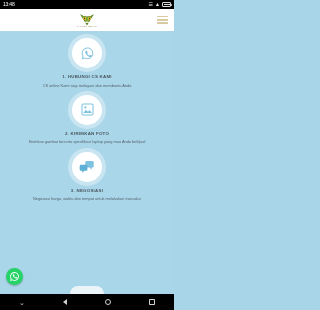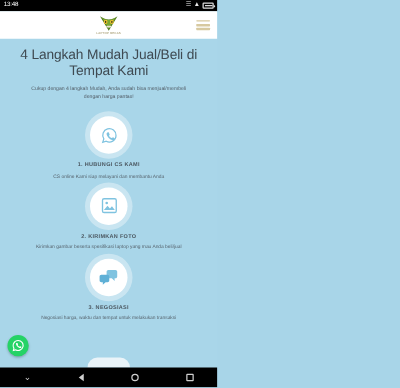--- a/index.html
+++ b/index.html
@@ -123,24 +123,20 @@
       </div>
       <div class="logo-text">LAPTOP BEKAS</div>
     </div>
     <div class="hamburger">
       <span></span>
         <span></span>
         <span></span>
     </div>
   </div>
 
-  <div class="hero">
-    <h1>4 Langkah Mudah Jual/Beli di Tempat Kami</h1>
-    <p>Cukup dengan 4 langkah Mudah, Anda sudah bisa menjual/membeli dengan harga pantas!</p>
-  </div>
 
   <div class="steps">
 
     <div class="step">
       <div class="circle">
         <svg width="15" height="15" viewBox="0 0 24 24" aria-hidden="true">
           <path fill="none" stroke="#7fc3e0" stroke-width="1.6" d="M20.5 11.8a8.5 8.5 0 0 1-12.6 7.4L3.5 20.5l1.4-4.3A8.5 8.5 0 1 1 20.5 11.8z"></path>
           <path fill="#7fc3e0" d="M9.3 8.2c.2-.5.5-.5.8-.5h.6c.2 0 .5 0 .7.6l.9 2.1c.1.3 0 .5-.1.7l-.5.6c-.2.2-.3.4-.1.7a7 7 0 0 0 3.2 2.7c.3.1.5.1.7-.1l.6-.7c.2-.2.4-.2.6-.1l2 1c.3.1.4.3.4.6 0 .9-.6 1.7-1.4 1.9-1 .3-2.3.1-4.1-.9a11 11 0 0 1-4.3-4.4c-.9-1.7-1-2.9-.6-3.8z"></path>
         </svg>
       </div>

